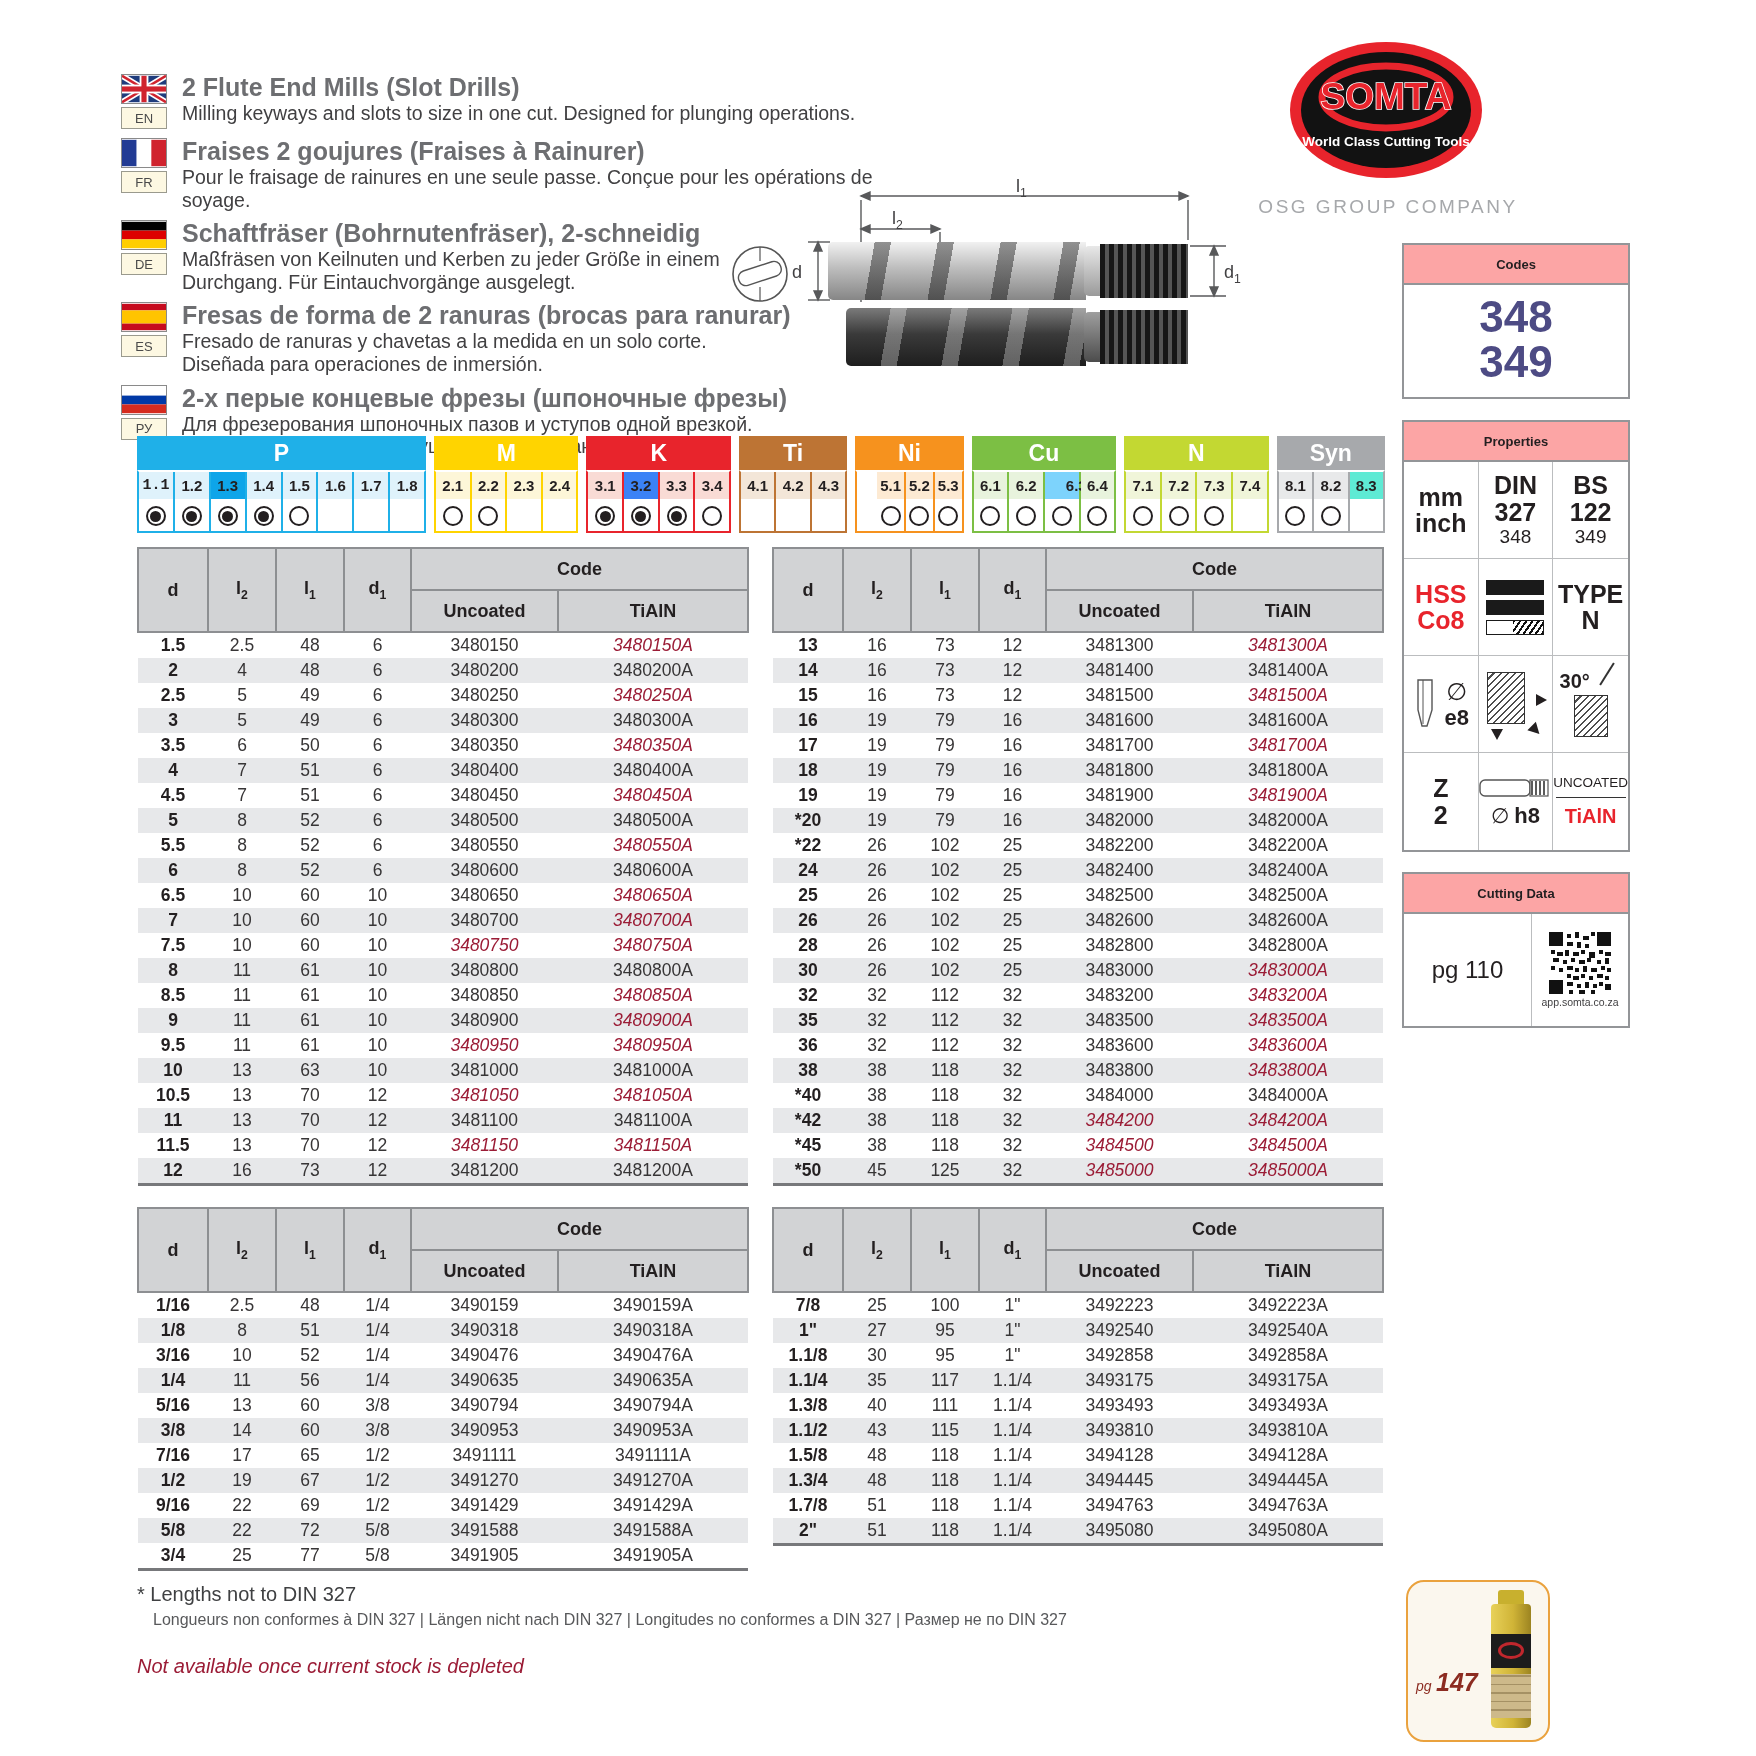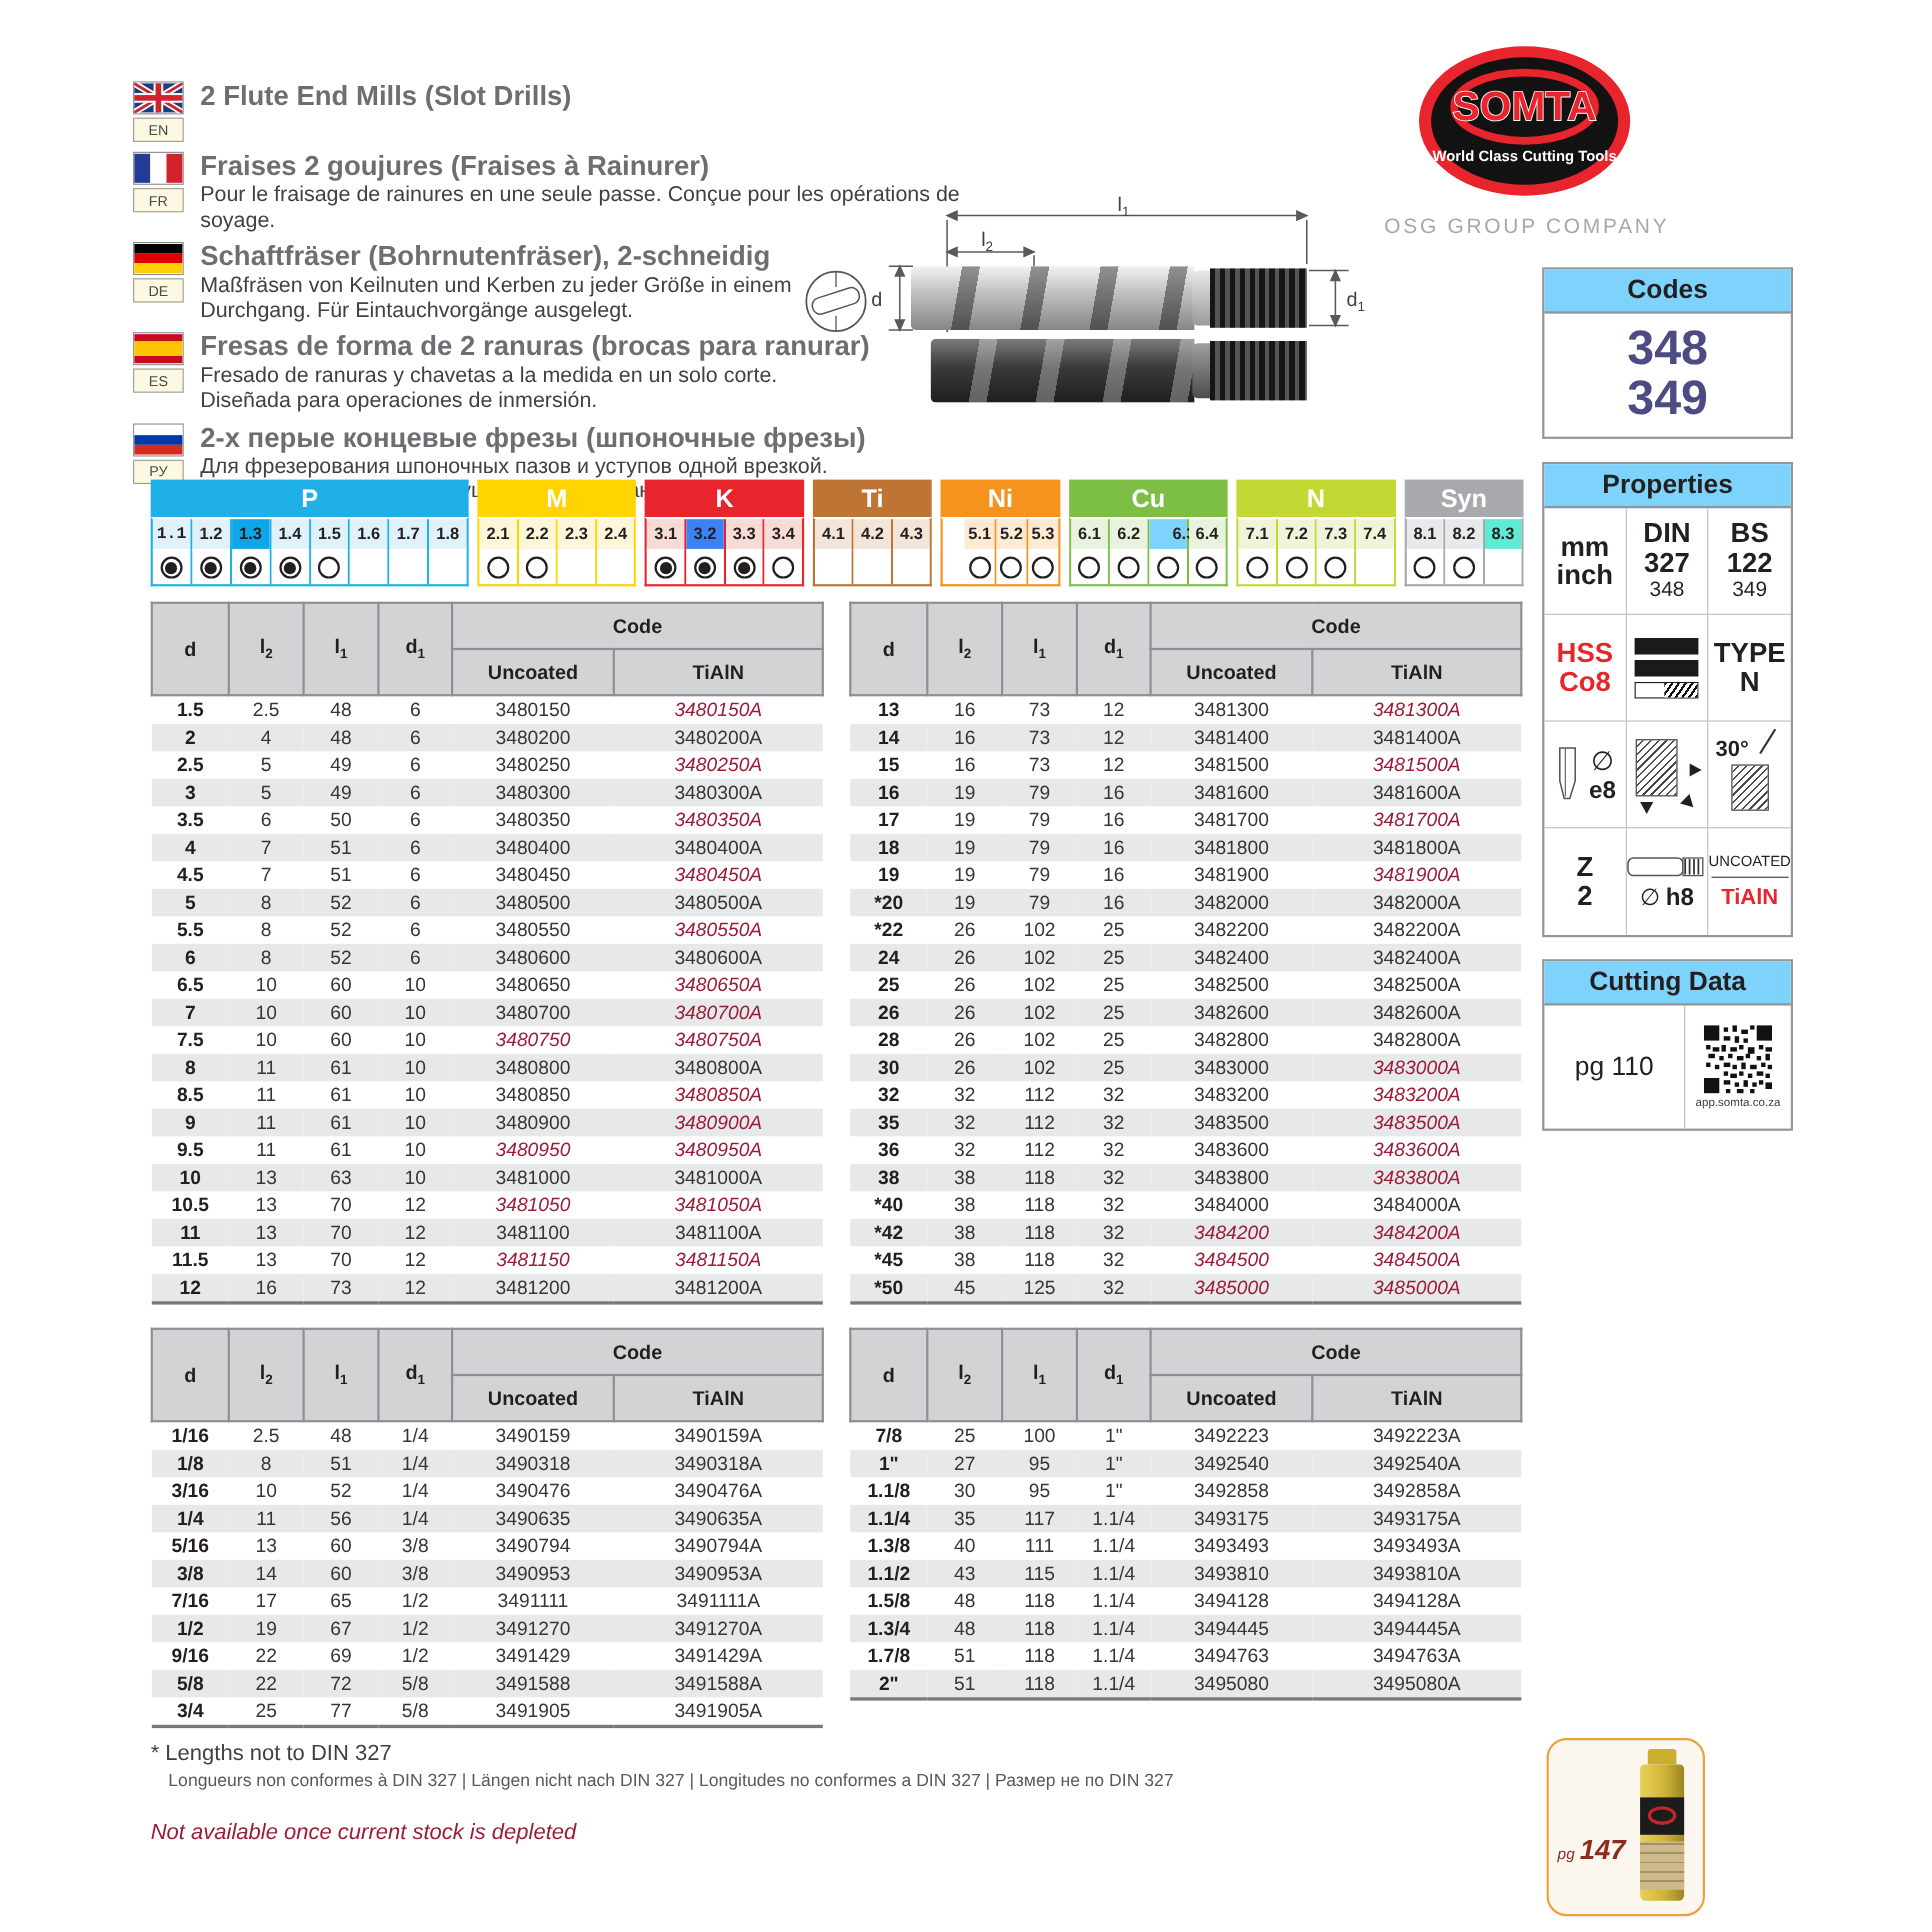--- a/index.html
+++ b/index.html
@@ -17,22 +17,22 @@
   .lang-desc{font-size:19.5px;color:#414042;line-height:1.16;margin-top:1px;}
   .lang-item:nth-child(n+3) .lang-desc{max-width:575px;}
 
   
   #logo{position:absolute;left:1288px;top:40px;}
   #osg{position:absolute;left:1258px;top:196px;width:260px;text-align:center;font-size:19px;
     letter-spacing:2.5px;color:#a6a8ab;}
 
   
   .info-box{position:absolute;left:1402px;width:228px;border:2px solid #939598;background:#fff;box-sizing:border-box;}
-  .info-head{background:#7dd3fc;border-bottom:2px solid #939598;height:38px;display:flex;align-items:center;
-    justify-content:center;font-size:24px;font-weight:bold;color:#231f20;}
+  .info-head{background:#fca5a5;border-bottom:2px solid #939598;height:38px;display:flex;align-items:center;
+    justify-content:center;font-size:13px;font-weight:bold;color:#231f20;}
   #codes-box{top:243px;}
   #codes-vals{padding:10px 0 12px 0;text-align:center;font-size:44px;font-weight:bold;color:#4d4b84;line-height:1.02;}
   #props-box{top:420px;}
   .props-grid{display:grid;grid-template-columns:1fr 1fr 1fr;}
   .pcell{border-right:1.5px solid #bbbdbf;border-bottom:1.5px solid #bbbdbf;height:97px;display:flex;
     flex-direction:column;align-items:center;justify-content:center;text-align:center;position:relative;box-sizing:border-box;}
   .pcell:nth-child(3n){border-right:none;}
   .pcell:nth-child(n+10){border-bottom:none;}
   .pbig{font-size:25px;font-weight:bold;line-height:1.05;}
   .psub{font-size:19px;margin-top:1px;}
@@ -122,20 +122,21 @@
           <path d="M0,0 60,36 M60,0 0,36" stroke="#d0232e" stroke-width="3.5"></path>
           <rect x="24" width="12" height="36" fill="#fff"></rect>
             <rect y="12" width="60" height="12" fill="#fff"></rect>
           <rect x="26.5" width="7" height="36" fill="#d0232e"></rect>
             <rect y="14.5" width="60" height="7" fill="#d0232e"></rect>
         </svg>
         <div class="lang-code">EN</div>
       </div>
       <div>
         <div class="lang-title">2 Flute End Mills (Slot Drills)</div>
+        <div class="lang-desc">Milling keyways and slots to size in one cut. Designed for plunging operations.</div>
       </div>
     </div>
     <div class="lang-item">
       <div class="flag-col">
         <svg class="flag" viewBox="0 0 60 36">
           <rect width="20" height="36" fill="#223b94"></rect>
             <rect x="20" width="20" height="36" fill="#fff"></rect>
           <rect x="40" width="20" height="36" fill="#d0232e"></rect>
         </svg>
         <div class="lang-code">FR</div>

